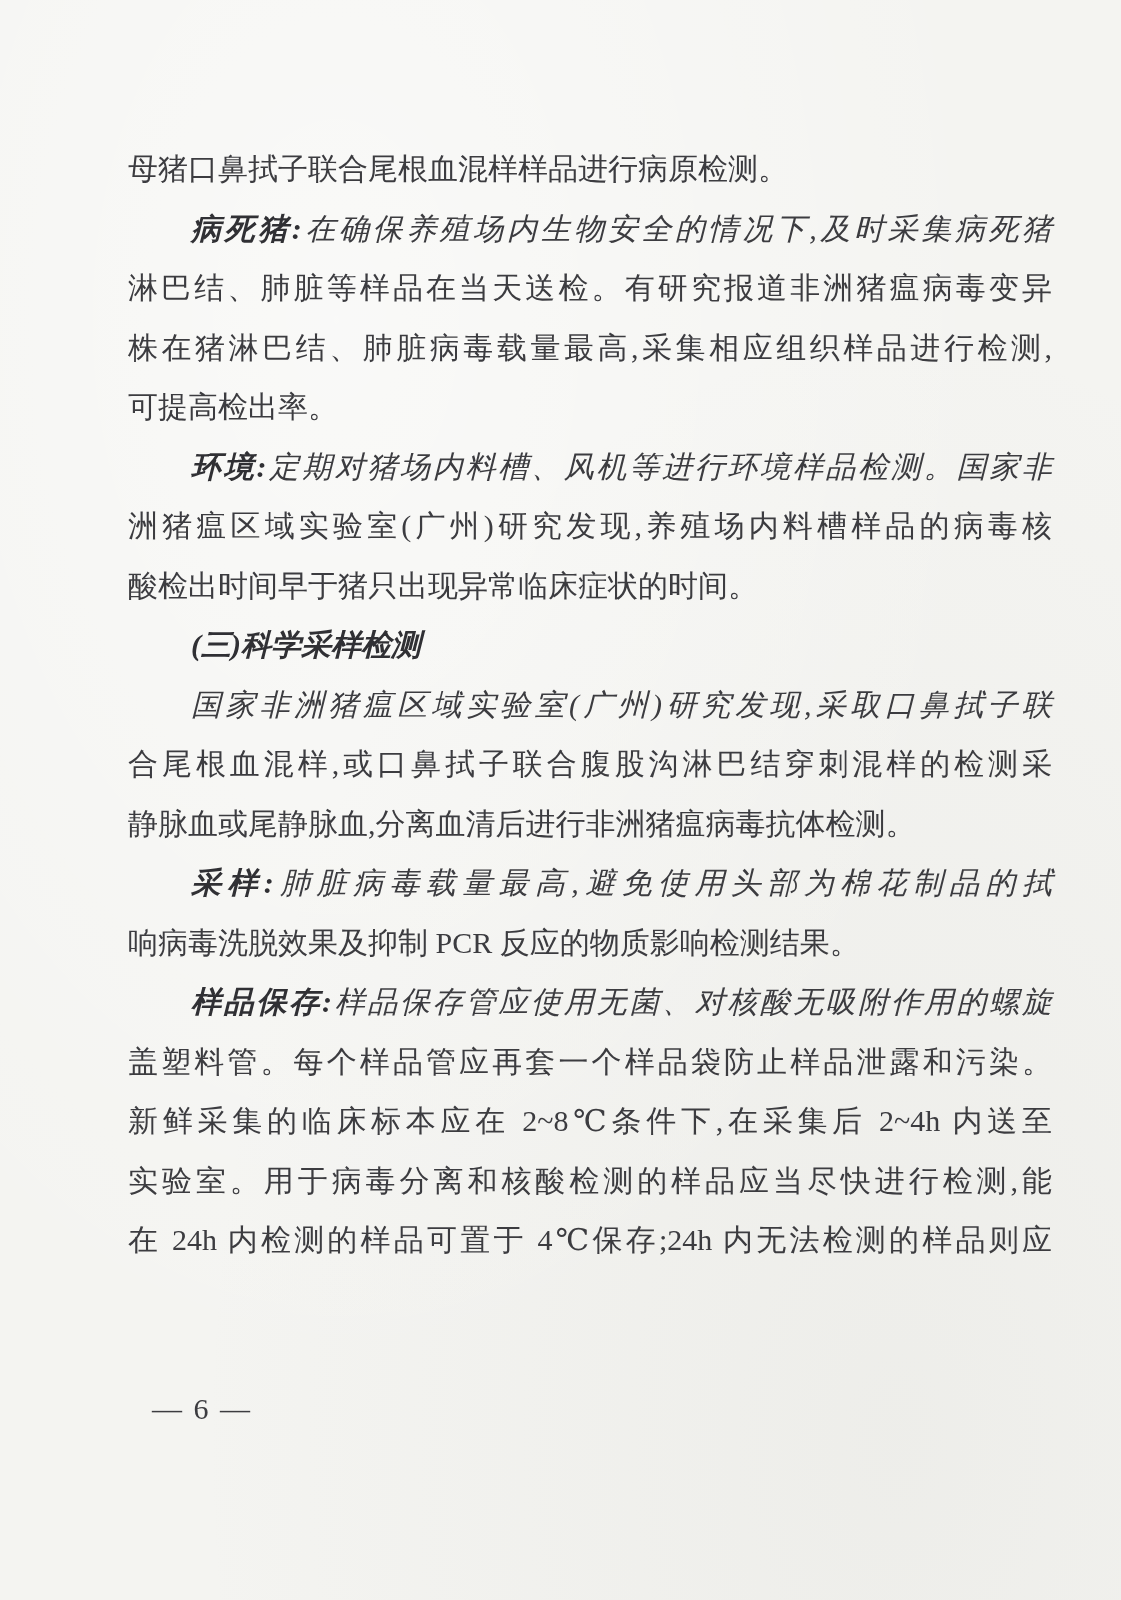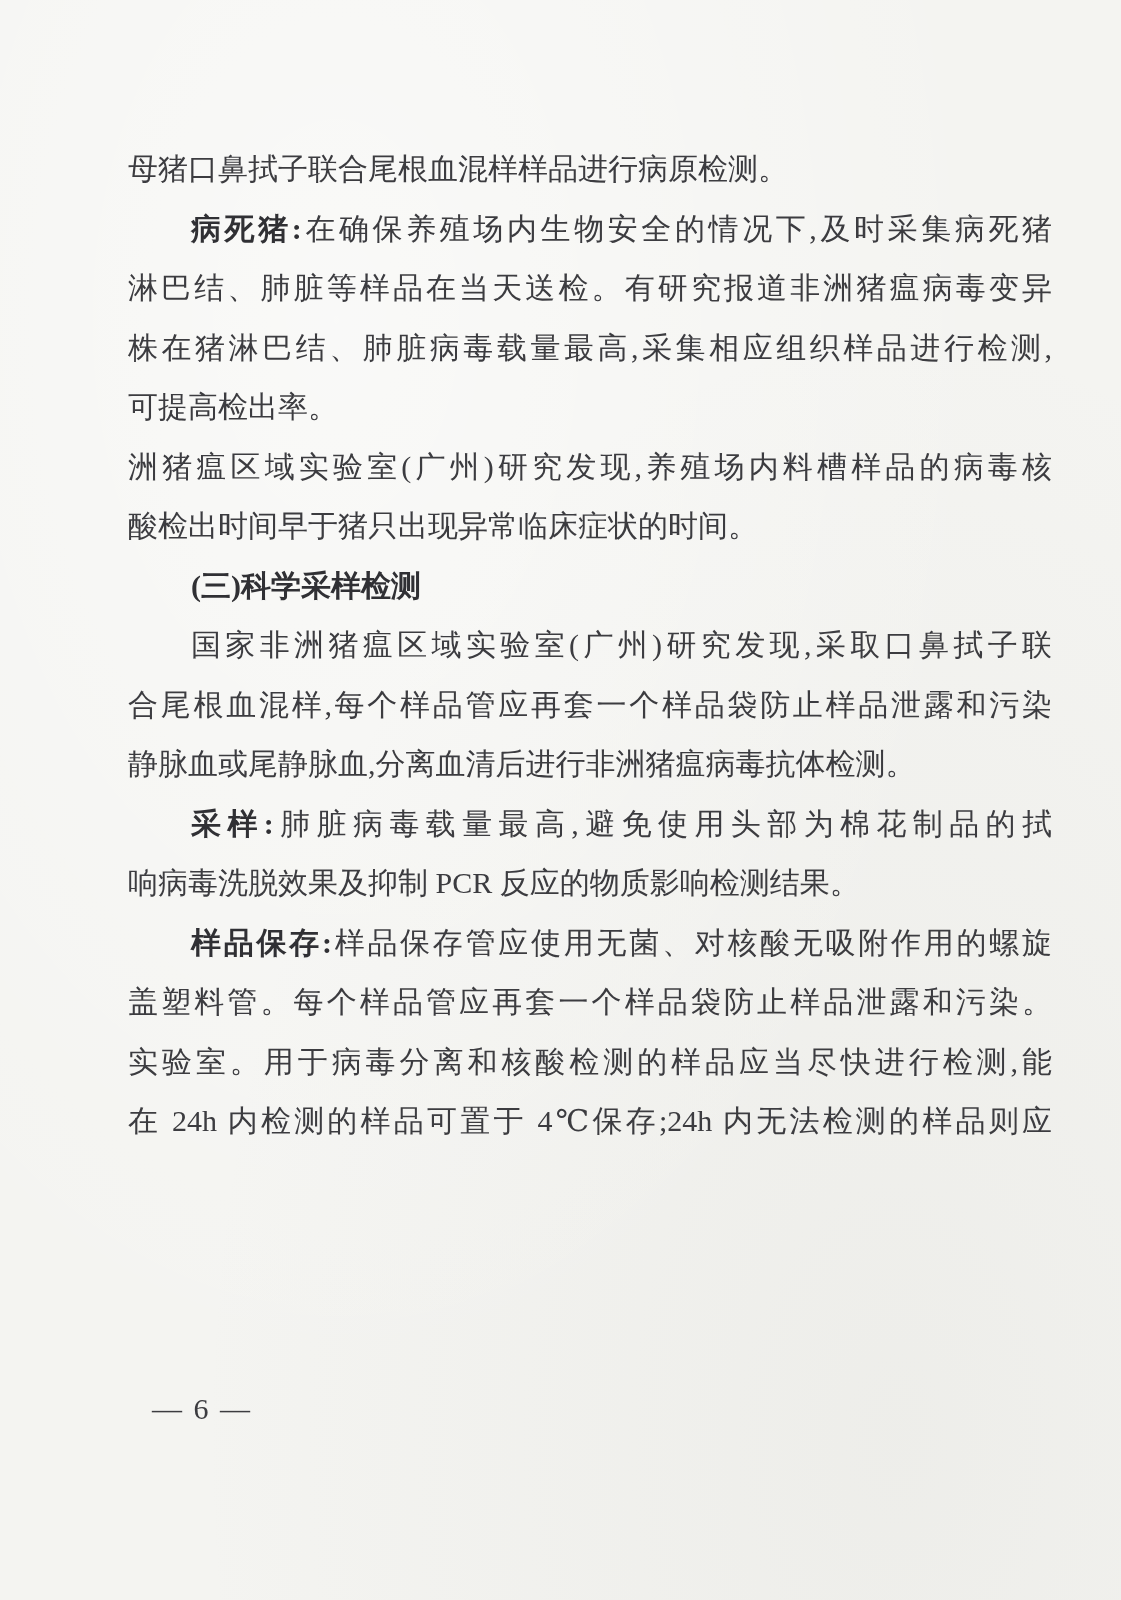--- a/index.html
+++ b/index.html
@@ -37,20 +37,21 @@
     text-align: left;
   }
   .line.just {
     white-space: normal;
     text-align: justify;
     text-align-last: justify;
     text-justify: inter-character;
   }
   .line.ind {
     text-indent: 63px;
+    font-style: italic;
   }
   .line b {
     font-weight: 700;
     color: #303034;
   }
   .footer {
     position: absolute;
     left: 152px;
     top: 1388px;
     height: 42px;
@@ -63,27 +64,29 @@
 </head>
 <body>
 
 <div class="page">
   <div class="text-block" id="lines">
       <div class="line"><span>母猪口鼻拭子联合尾根血混样样品进行病原检测。</span></div>
       <div class="line just ind"><b>病死猪:</b><span>在确保养殖场内生物安全的情况下,及时采集病死猪</span></div>
       <div class="line just"><span>淋巴结、肺脏等样品在当天送检。有研究报道非洲猪瘟病毒变异</span></div>
       <div class="line just"><span>株在猪淋巴结、肺脏病毒载量最高,采集相应组织样品进行检测,</span></div>
       <div class="line"><span>可提高检出率。</span></div>
+      <div class="line just ind"><b>环境:</b><span>定期对猪场内料槽、风机等进行环境样品检测。国家非</span></div>
       <div class="line just"><span>洲猪瘟区域实验室(广州)研究发现,养殖场内料槽样品的病毒核</span></div>
       <div class="line"><span>酸检出时间早于猪只出现异常临床症状的时间。</span></div>
       <div class="line ind"><b>(三)科学采样检测</b></div>
       <div class="line just ind"><span>国家非洲猪瘟区域实验室(广州)研究发现,采取口鼻拭子联</span></div>
-      <div class="line just"><span>合尾根血混样,每个样品管应再套一个样品袋防止样品泄露和污染</span></div>
+      <div class="line just"><span>合尾根血混样,或口鼻拭子联合腹股沟淋巴结穿刺混样的检测采</span></div>
       <div class="line"><span>静脉血或尾静脉血,分离血清后进行非洲猪瘟病毒抗体检测。</span></div>
       <div class="line just ind"><b>采样:</b><span>肺脏病毒载量最高,避免使用头部为棉花制品的拭</span></div>
       <div class="line"><span>响病毒洗脱效果及抑制 PCR 反应的物质影响检测结果。</span></div>
       <div class="line just ind"><b>样品保存:</b><span>样品保存管应使用无菌、对核酸无吸附作用的螺旋</span></div>
       <div class="line just"><span>盖塑料管。每个样品管应再套一个样品袋防止样品泄露和污染。</span></div>
+      <div class="line just"><span>新鲜采集的临床标本应在 2~8℃条件下,在采集后 2~4h 内送至</span></div>
       <div class="line just"><span>实验室。用于病毒分离和核酸检测的样品应当尽快进行检测,能</span></div>
       <div class="line just"><span>在 24h 内检测的样品可置于 4℃保存;24h 内无法检测的样品则应</span></div>
     </div>
   <div class="footer">— 6 —</div>
 </div>
 
 </body></html>

